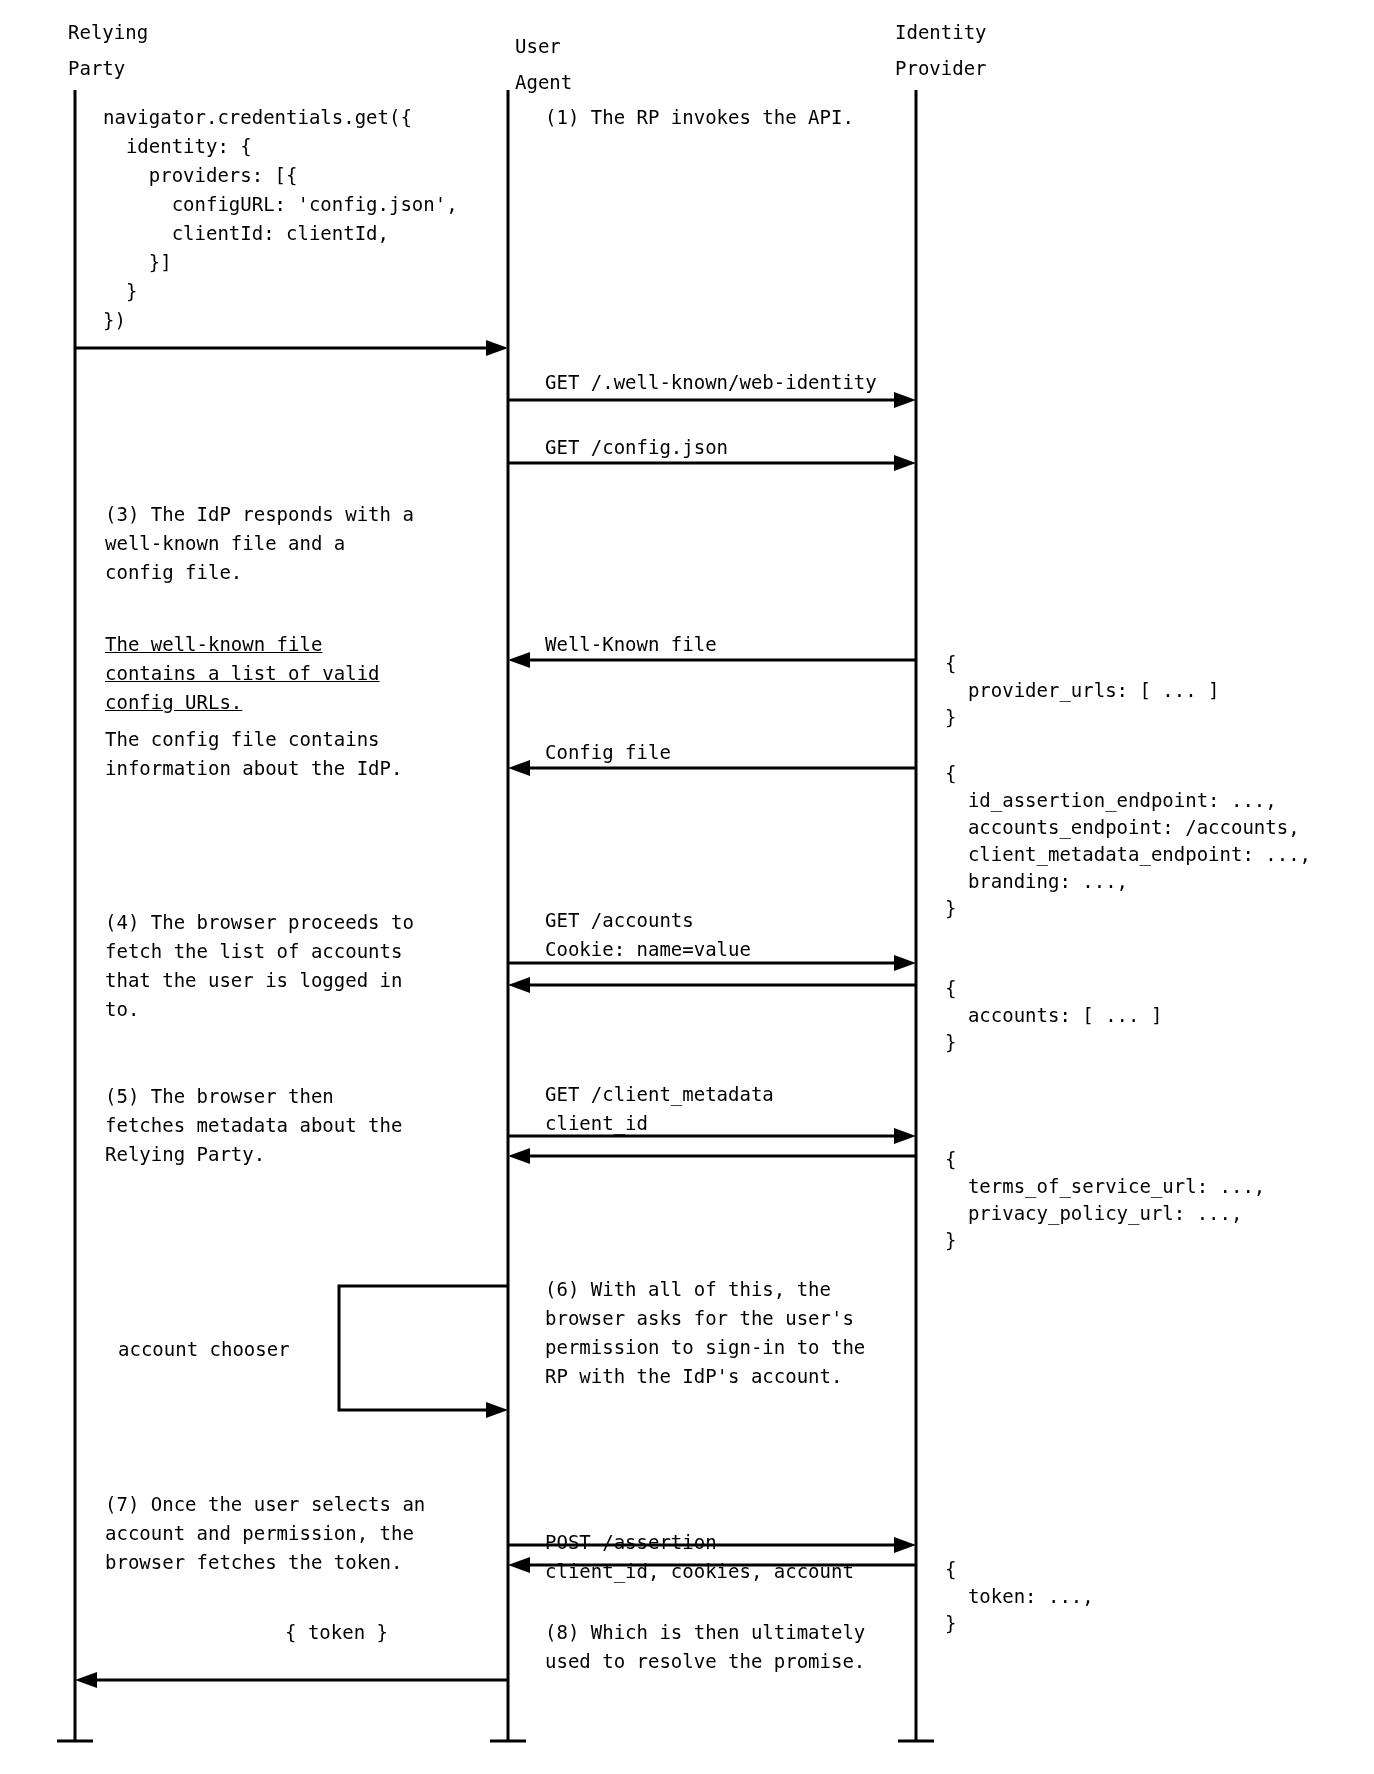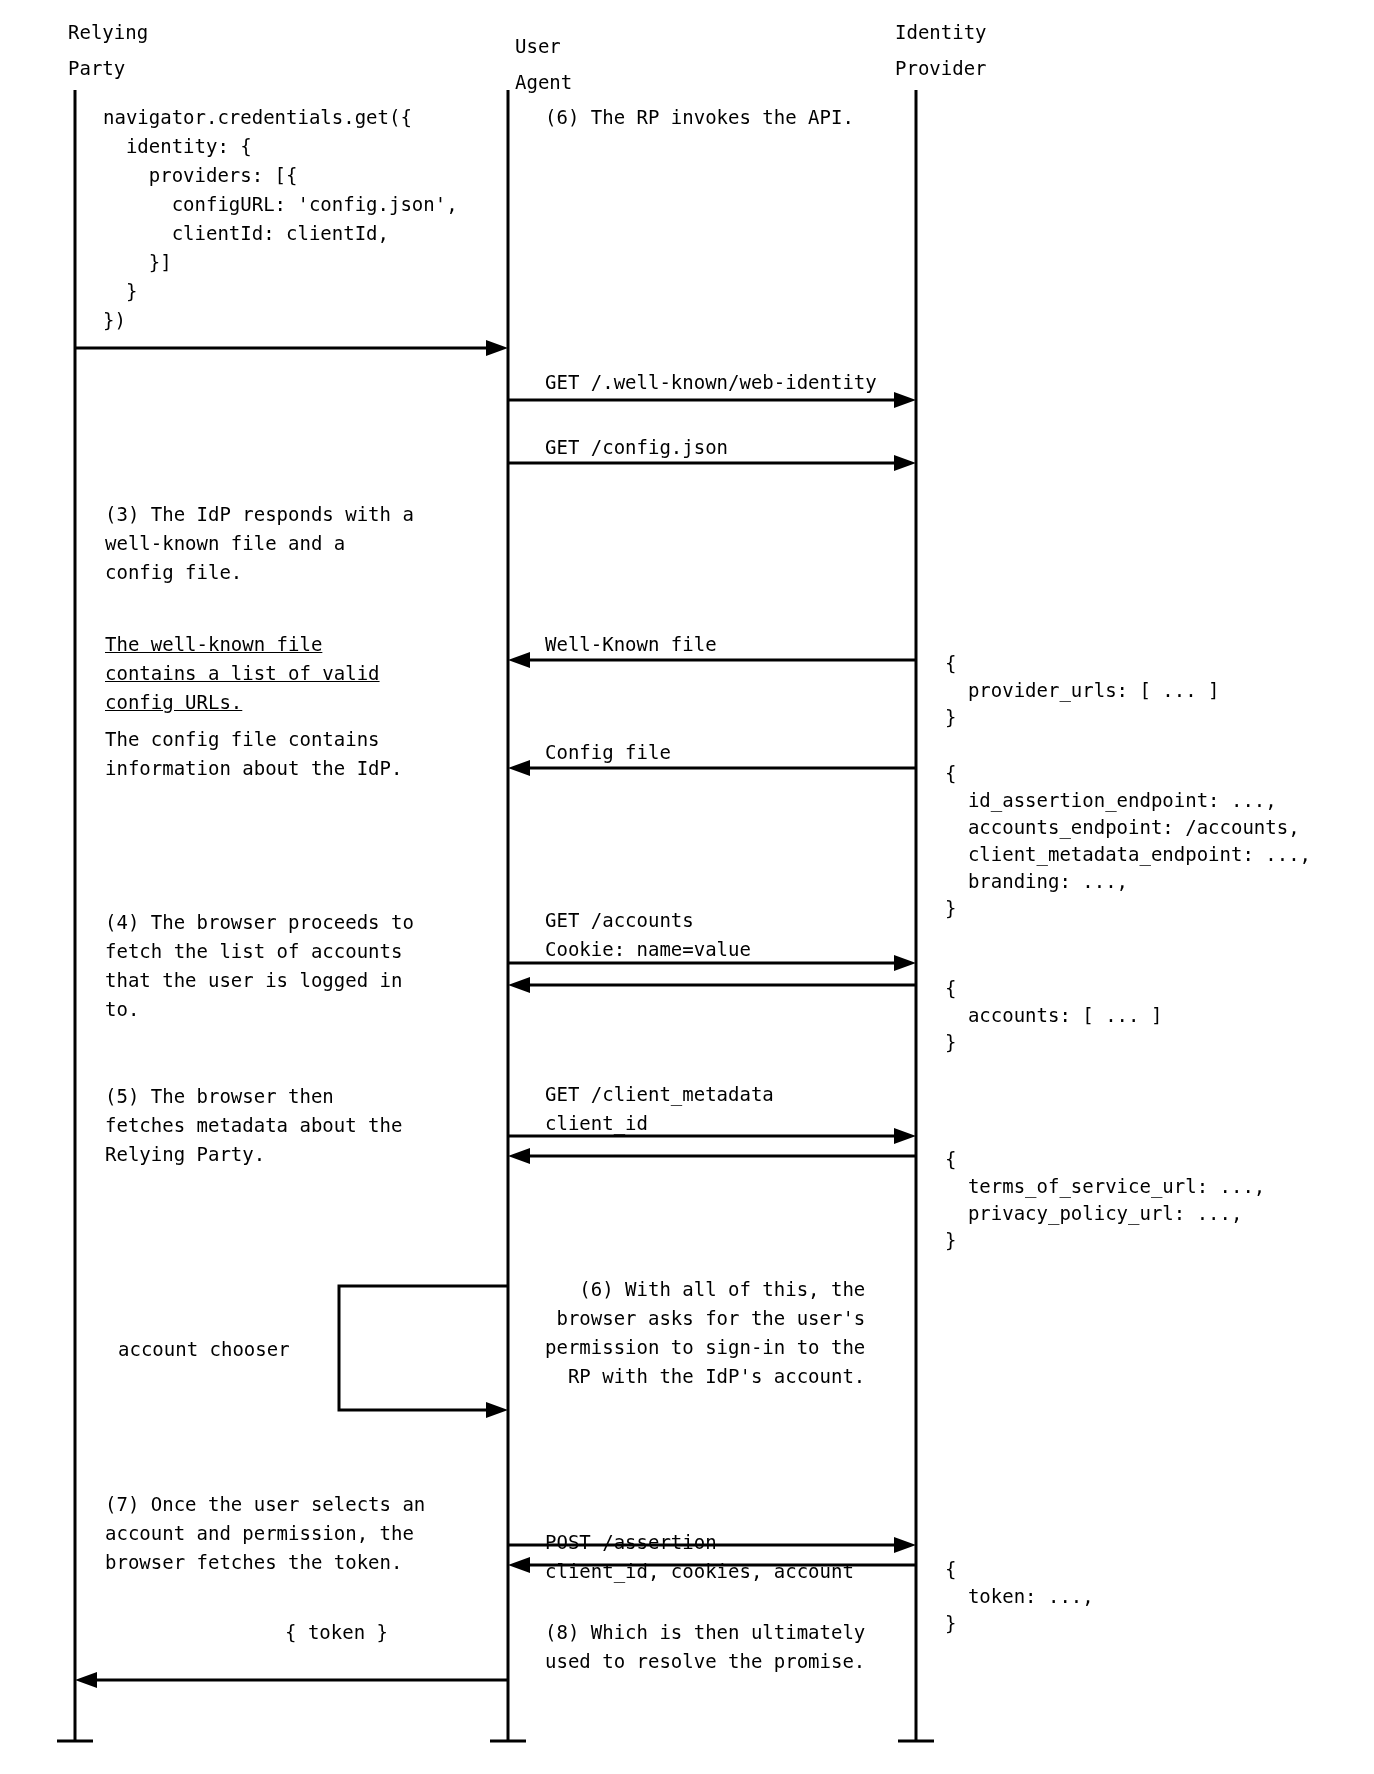--- a/index.html
+++ b/index.html
@@ -101,32 +101,32 @@
 
   <pre class="t" style="left:103px; top:103px;">navigator.credentials.get({
   identity: {
     providers: [{
       configURL: 'config.json',
       clientId: clientId,
     }]
   }
 })</pre>
 
-  <pre class="t" style="left:545px; top:103px;">(6) The RP invokes the API.</pre>
+  <pre class="t" style="left:545px; top:103px;">(1) The RP invokes the API.</pre>
   <pre class="t" style="left:105px; top:500px;">(3) The IdP responds with a
 well-known file and a
 config file.</pre>
   <pre class="t" style="left:105px; top:908px;">(4) The browser proceeds to
 fetch the list of accounts
 that the user is logged in
 to.</pre>
   <pre class="t" style="left:105px; top:1082px;">(5) The browser then
 fetches metadata about the
 Relying Party.</pre>
-  <pre class="t" style="left:545px; top:1275px;text-align:right;">(6) With all of this, the
+  <pre class="t" style="left:545px; top:1275px;">(6) With all of this, the
 browser asks for the user's
 permission to sign-in to the
 RP with the IdP's account.</pre>
   <pre class="t" style="left:105px; top:1490px;">(7) Once the user selects an
 account and permission, the
 browser fetches the token.</pre>
   <pre class="t" style="left:545px; top:1618px;">(8) Which is then ultimately
 used to resolve the promise.</pre>
 
   <pre class="t" style="left:105px; top:630px;text-decoration:underline;">The well-known file

